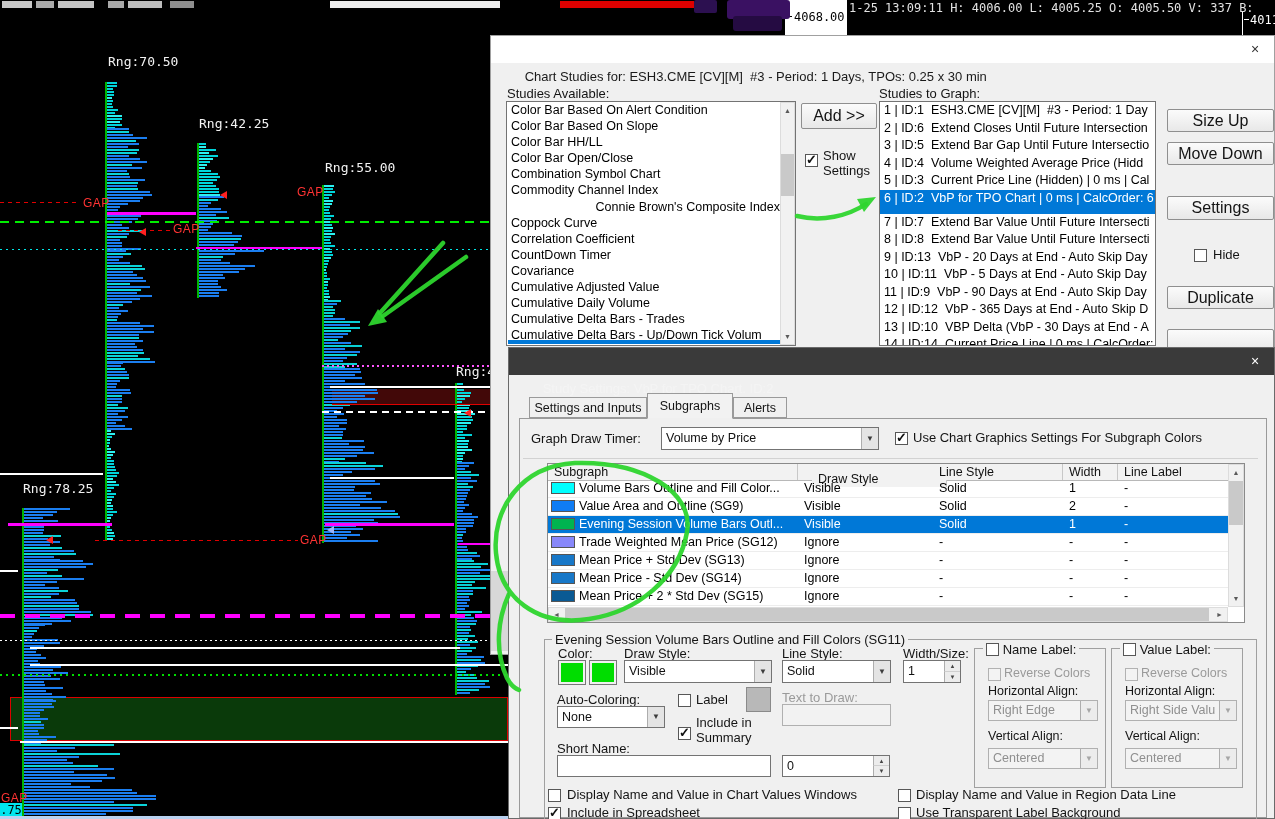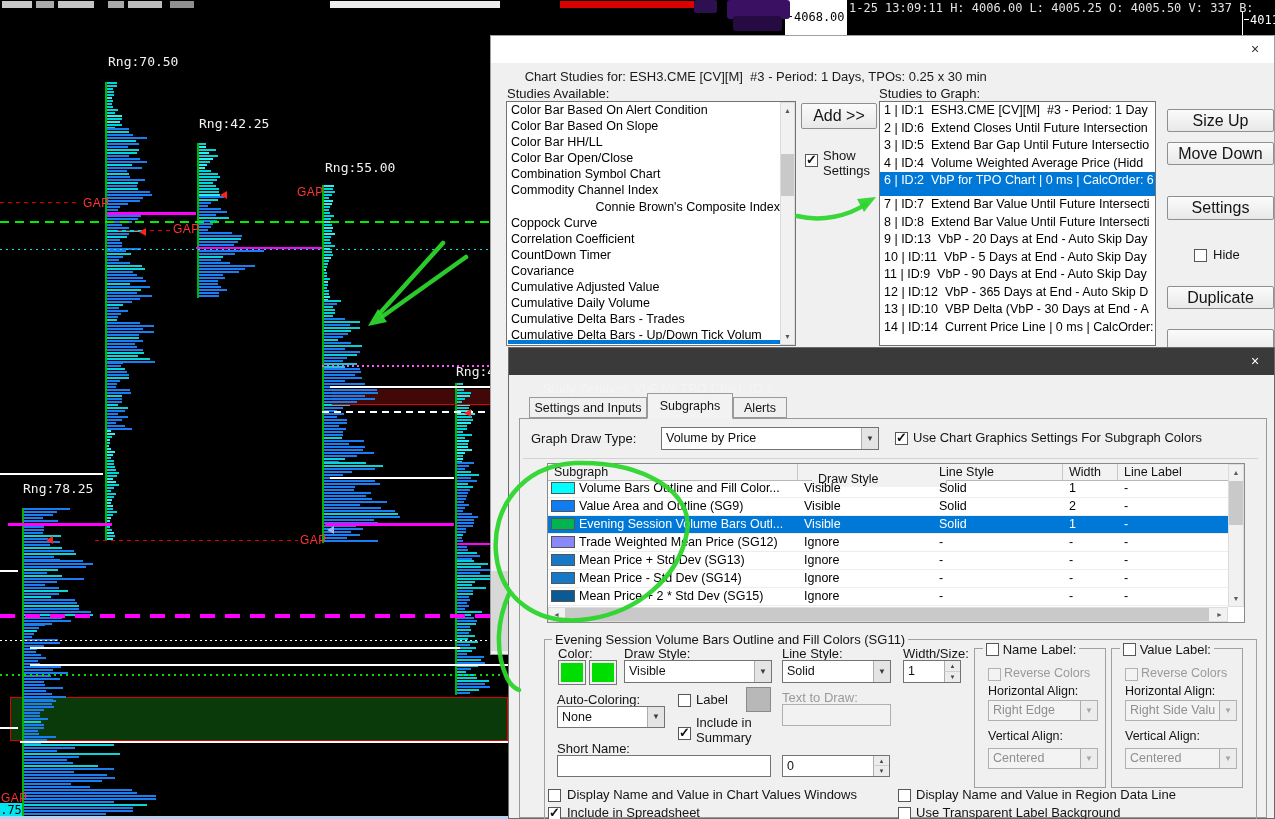--- a/index.html
+++ b/index.html
@@ -720,20 +720,21 @@
     <div class="cb checked" style="left:314px;top:118px;"></div>
     <div class="lbl" style="left:332px;top:112px;width:58px;white-space:normal;line-height:15px;">Show Settings</div>
 
     <div class="lbl" style="left:388px;top:50px;">Studies to Graph:</div>
     <div class="lb" style="left:388px;top:65px;width:277px;height:245px;">
       <div id="sg-items" style="position:absolute;left:0;top:0;right:0;">
           <div class="lb-item" style="height: 17.5px; line-height: 17.5px;">1 | ID:1  ESH3.CME [CV][M]  #3 - Period: 1 Day</div>
           <div class="lb-item" style="height: 17.5px; line-height: 17.5px;">2 | ID:6  Extend Closes Until Future Intersection</div>
           <div class="lb-item" style="height: 17.5px; line-height: 17.5px;">3 | ID:5  Extend Bar Gap Until Future Intersectio</div>
           <div class="lb-item" style="height: 17.5px; line-height: 17.5px;">4 | ID:4  Volume Weighted Average Price (Hidd</div>
+          <div class="lb-item" style="height: 17.5px; line-height: 17.5px;">5 | ID:3  Current Price Line (Hidden) | 0 ms | Cal</div>
           <div class="lb-item sel" style="height: 24px; line-height: 17.5px;">6 | ID:2  VbP for TPO Chart | 0 ms | CalcOrder: 6</div>
           <div class="lb-item" style="height: 17.5px; line-height: 17.5px;">7 | ID:7  Extend Bar Value Until Future Intersecti</div>
           <div class="lb-item" style="height: 17.5px; line-height: 17.5px;">8 | ID:8  Extend Bar Value Until Future Intersecti</div>
           <div class="lb-item" style="height: 17.5px; line-height: 17.5px;">9 | ID:13  VbP - 20 Days at End - Auto Skip Day</div>
           <div class="lb-item" style="height: 17.5px; line-height: 17.5px;">10 | ID:11  VbP - 5 Days at End - Auto Skip Day</div>
           <div class="lb-item" style="height: 17.5px; line-height: 17.5px;">11 | ID:9  VbP - 90 Days at End - Auto Skip Day</div>
           <div class="lb-item" style="height: 17.5px; line-height: 17.5px;">12 | ID:12  VbP - 365 Days at End - Auto Skip D</div>
           <div class="lb-item" style="height: 17.5px; line-height: 17.5px;">13 | ID:10  VBP Delta (VbP - 30 Days at End - A</div>
           <div class="lb-item" style="height: 17.5px; line-height: 17.5px;">14 | ID:14  Current Price Line | 0 ms | CalcOrder:</div>
         </div>
@@ -753,21 +754,21 @@
     <div class="titlebar2">
       <span>Study Settings: VbP for TPO Chart. ID:2</span>
       <span class="closex" style="color:#fff;">×</span>
     </div>
 
     <div class="tab" style="left:20px;top:49px;width:118px;height:21px;">Settings and Inputs</div>
     <div class="tab active" style="left:138px;top:45px;width:86px;height:26px;background:#f2f2f2;">Subgraphs</div>
     <div class="tab" style="left:224px;top:49px;width:54px;height:21px;">Alerts</div>
     <div style="position:absolute;left:10px;top:70px;width:748px;height:400px;border:1px solid #9a9a9a;box-sizing:border-box;"></div>
 
-    <div class="lbl" style="left:22px;top:83px;">Graph Draw Type:</div>
+    <div class="lbl" style="left:22px;top:83px;">Graph Draw Timer:</div>
     <div class="dd" style="left:152px;top:79px;width:218px;height:23px;line-height:21px;">
       <span>Volume by Price</span>
       <span class="arr" style="line-height:21px;">▼</span>
     </div>
     <div class="cb checked" style="left:386px;top:84px;"></div>
     <div class="lbl" style="left:404px;top:82px;">Use Chart Graphics Settings For Subgraph Colors</div>
     <div style="position:absolute;left:14px;top:110px;width:735px;height:1px;background:#d2d2d2;"></div>
 
     <div id="subtable" style="left:38px;top:115px;width:698px;height:160px;">
       <div id="thead" style="position:absolute;left:0;top:0;right:16px;height:16px;border-bottom:1px solid #b8b8b8;background:#f2f2f2;">

